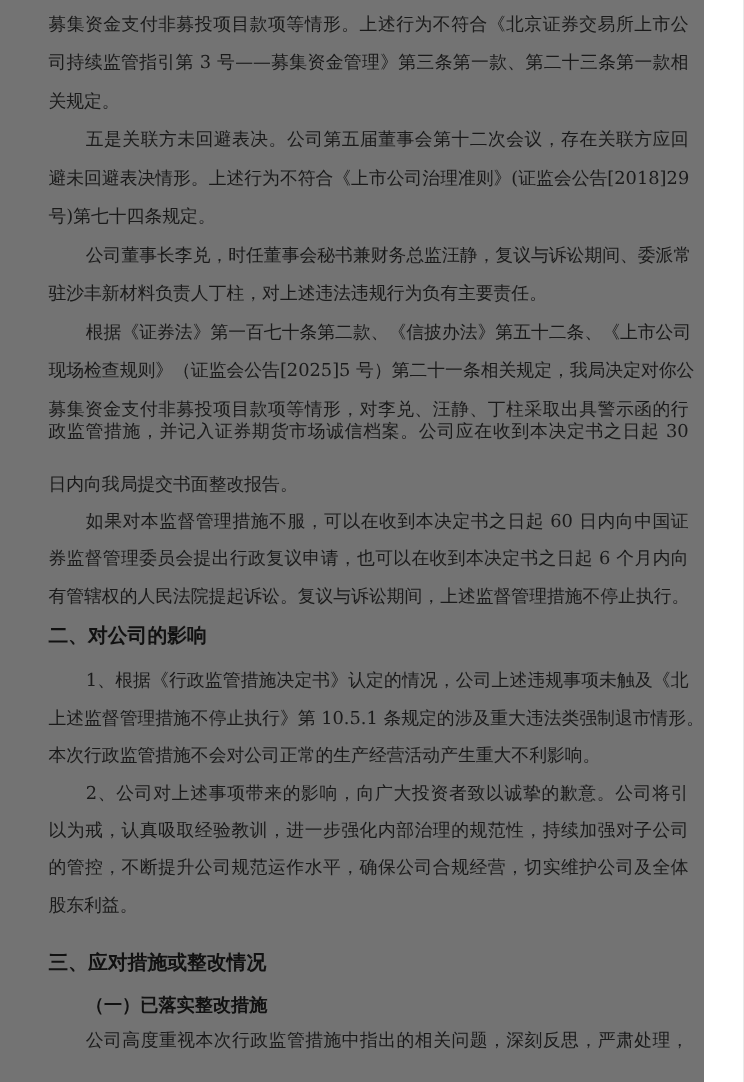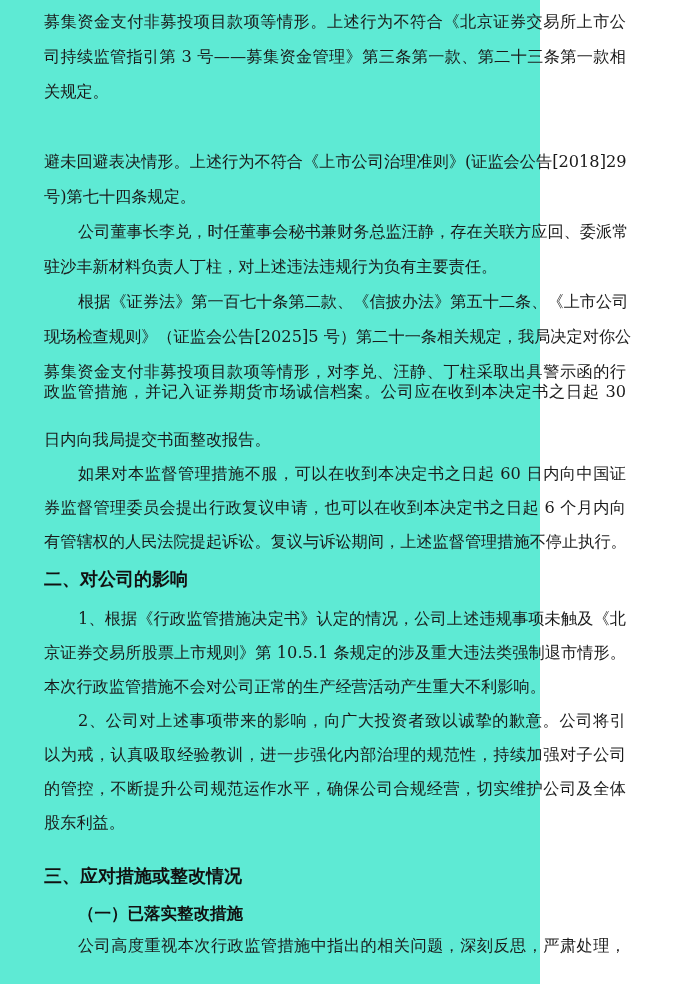--- a/index.html
+++ b/index.html
@@ -1,17 +1,17 @@
 <!DOCTYPE html>
 <html><head>
 <meta charset="utf-8">
 <style>
   html, body { margin: 0; padding: 0; background: #ffffff; }
   body { width: 676px; height: 984px; position: relative; overflow: hidden; }
-  .page { position: absolute; left: 0; top: 0; width: 540px; height: 984px; background: #5eead4; }
+  .page { position: absolute; left: 0; top: 0; width: 640px; height: 984px; background: #737373; }
   .ln {
     position: absolute; left: 44px; width: 582px; height: 24px; line-height: 24px;
     font-family: "DejaVu Serif", "Liberation Serif", serif; font-size: 16.2px; color: #1a1a1a;
     white-space: nowrap; text-align: justify; text-align-last: justify; letter-spacing: 0;
   }
   .ln.last { text-align-last: left; }
   .ln.indent { left: 78px; width: 548px; }
   .h1 {
     position: absolute; left: 44px; height: 24px; line-height: 24px;
     font-family: "DejaVu Sans", "Liberation Sans", sans-serif; font-weight: bold;
@@ -25,40 +25,41 @@
 </style>
 </head>
 <body>
 
 <div class="page">
 
   <div class="ln" style="top:10px">募集资金支付非募投项目款项等情形。上述行为不符合《北京证券交易所上市公</div>
   <div class="ln" style="top:45px">司持续监管指引第 3 号——募集资金管理》第三条第一款、第二十三条第一款相</div>
   <div class="ln last" style="top:80px">关规定。</div>
 
+  <div class="ln indent" style="top:115px">五是关联方未回避表决。公司第五届董事会第十二次会议，存在关联方应回</div>
   <div class="ln" style="top:150px">避未回避表决情形。上述行为不符合《上市公司治理准则》(证监会公告[2018]29</div>
   <div class="ln last" style="top:185px">号)第七十四条规定。</div>
 
-  <div class="ln indent" style="top:220px">公司董事长李兑，时任董事会秘书兼财务总监汪静，存在关联方应回、委派常</div>
+  <div class="ln indent" style="top:220px">公司董事长李兑，时任董事会秘书兼财务总监汪静，复议与诉讼期间、委派常</div>
   <div class="ln last" style="top:255px">驻沙丰新材料负责人丁柱，对上述违法违规行为负有主要责任。</div>
 
   <div class="ln indent" style="top:290px">根据《证券法》第一百七十条第二款、《信披办法》第五十二条、《上市公司</div>
   <div class="ln" style="top:325px">现场检查规则》（证监会公告[2025]5 号）第二十一条相关规定，我局决定对你公</div>
   <div class="ln" style="top:360px">募集资金支付非募投项目款项等情形，对李兑、汪静、丁柱采取出具警示函的行</div>
   <div class="ln" style="top:380px">政监管措施，并记入证券期货市场诚信档案。公司应在收到本决定书之日起 30</div>
   <div class="ln last" style="top:428px">日内向我局提交书面整改报告。</div>
 
   <div class="ln indent" style="top:462px">如果对本监督管理措施不服，可以在收到本决定书之日起 60 日内向中国证</div>
   <div class="ln" style="top:496px">券监督管理委员会提出行政复议申请，也可以在收到本决定书之日起 6 个月内向</div>
   <div class="ln" style="top:530px">有管辖权的人民法院提起诉讼。复议与诉讼期间，上述监督管理措施不停止执行。</div>
 
   <div class="h1" style="top:567px">二、对公司的影响</div>
 
   <div class="ln indent" style="top:607px">1、根据《行政监管措施决定书》认定的情况，公司上述违规事项未触及《北</div>
-  <div class="ln" style="top:641px">京证券交易所股票上市规则》第 10.5.1 条规定的涉及重大违法类强制退市情形。</div>
+  <div class="ln" style="top:641px">上述监督管理措施不停止执行》第 10.5.1 条规定的涉及重大违法类强制退市情形。</div>
   <div class="ln last" style="top:675px">本次行政监管措施不会对公司正常的生产经营活动产生重大不利影响。</div>
 
   <div class="ln indent" style="top:709px">2、公司对上述事项带来的影响，向广大投资者致以诚挚的歉意。公司将引</div>
   <div class="ln" style="top:743px">以为戒，认真吸取经验教训，进一步强化内部治理的规范性，持续加强对子公司</div>
   <div class="ln" style="top:777px">的管控，不断提升公司规范运作水平，确保公司合规经营，切实维护公司及全体</div>
   <div class="ln last" style="top:811px">股东利益。</div>
 
   <div class="h1" style="top:864px">三、应对措施或整改情况</div>
   <div class="h2" style="top:902px">（一）已落实整改措施</div>
   <div class="ln indent" style="top:934px">公司高度重视本次行政监管措施中指出的相关问题，深刻反思，严肃处理，</div>

